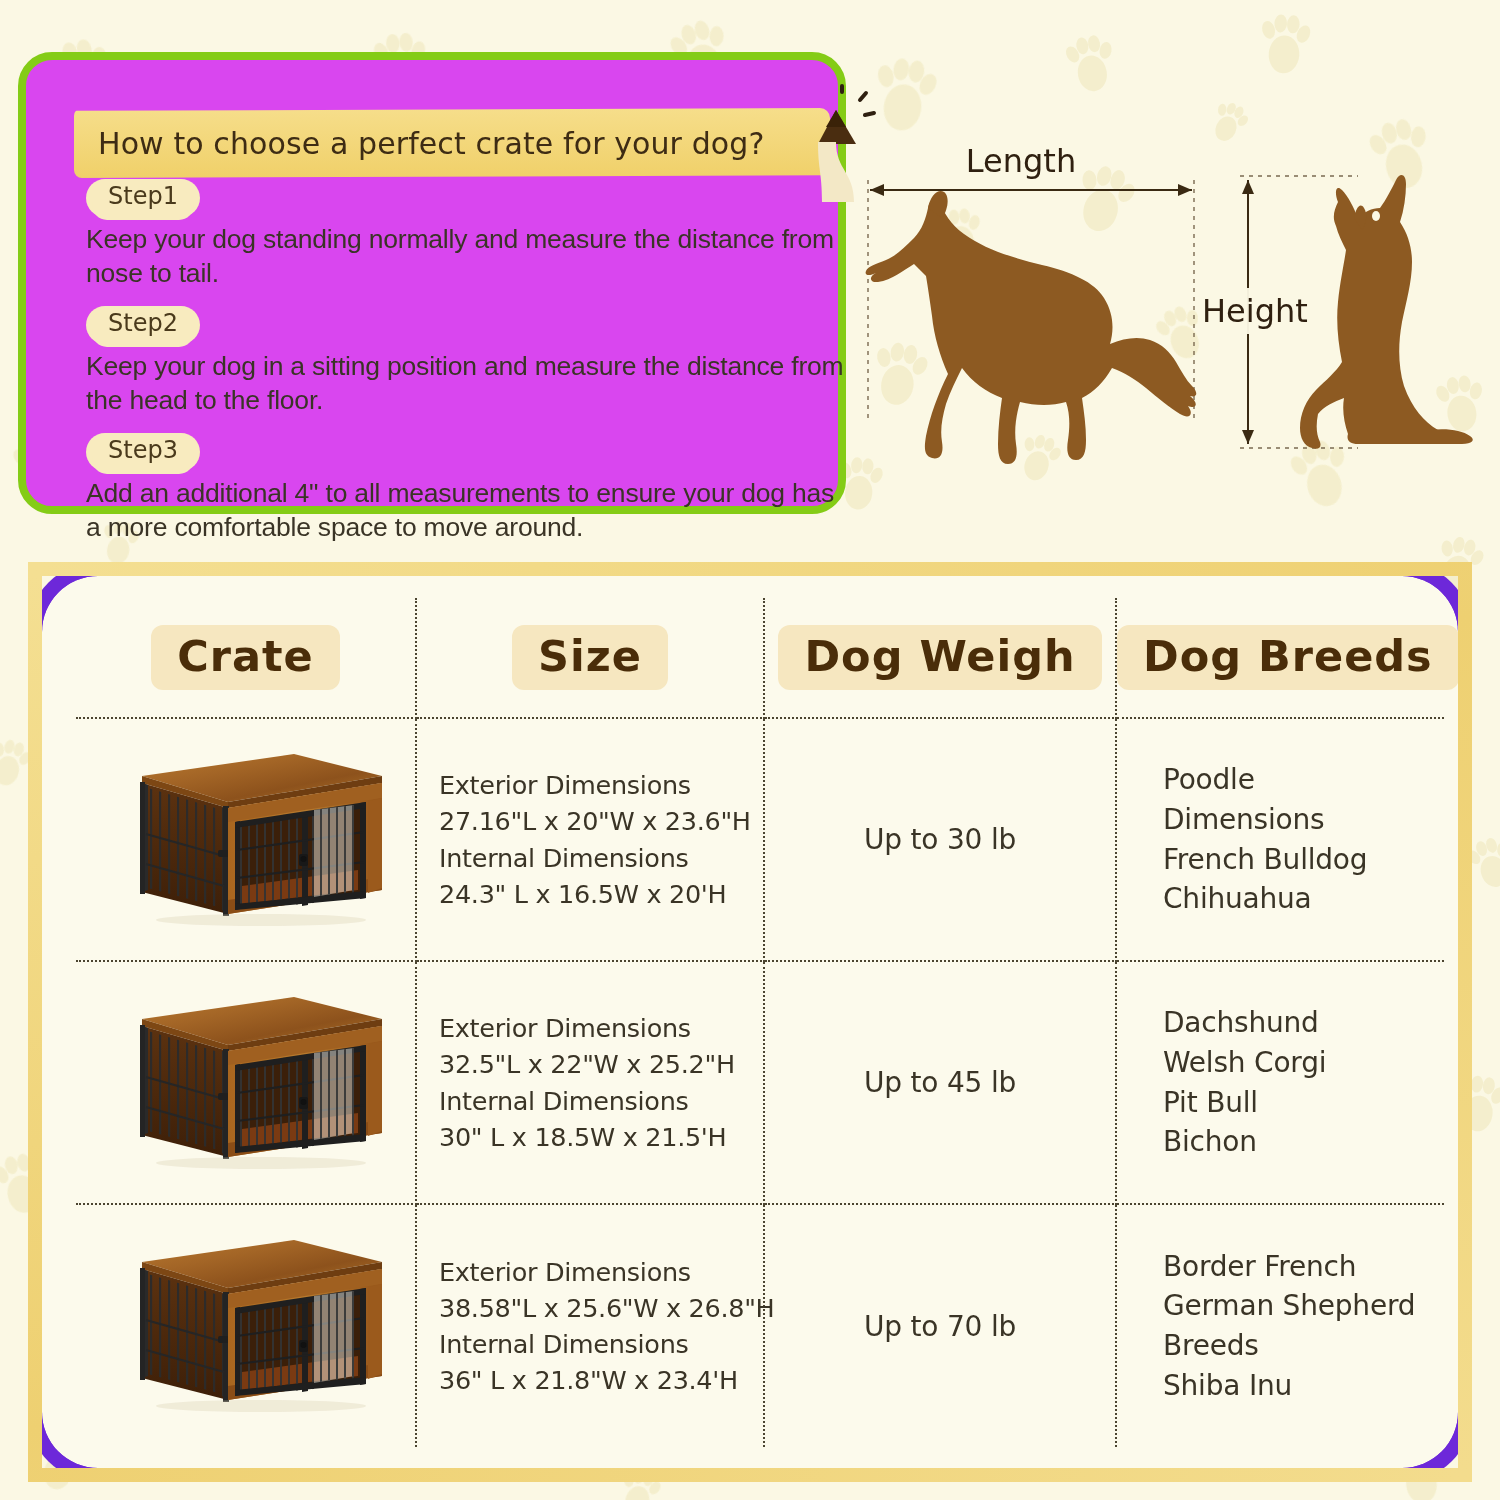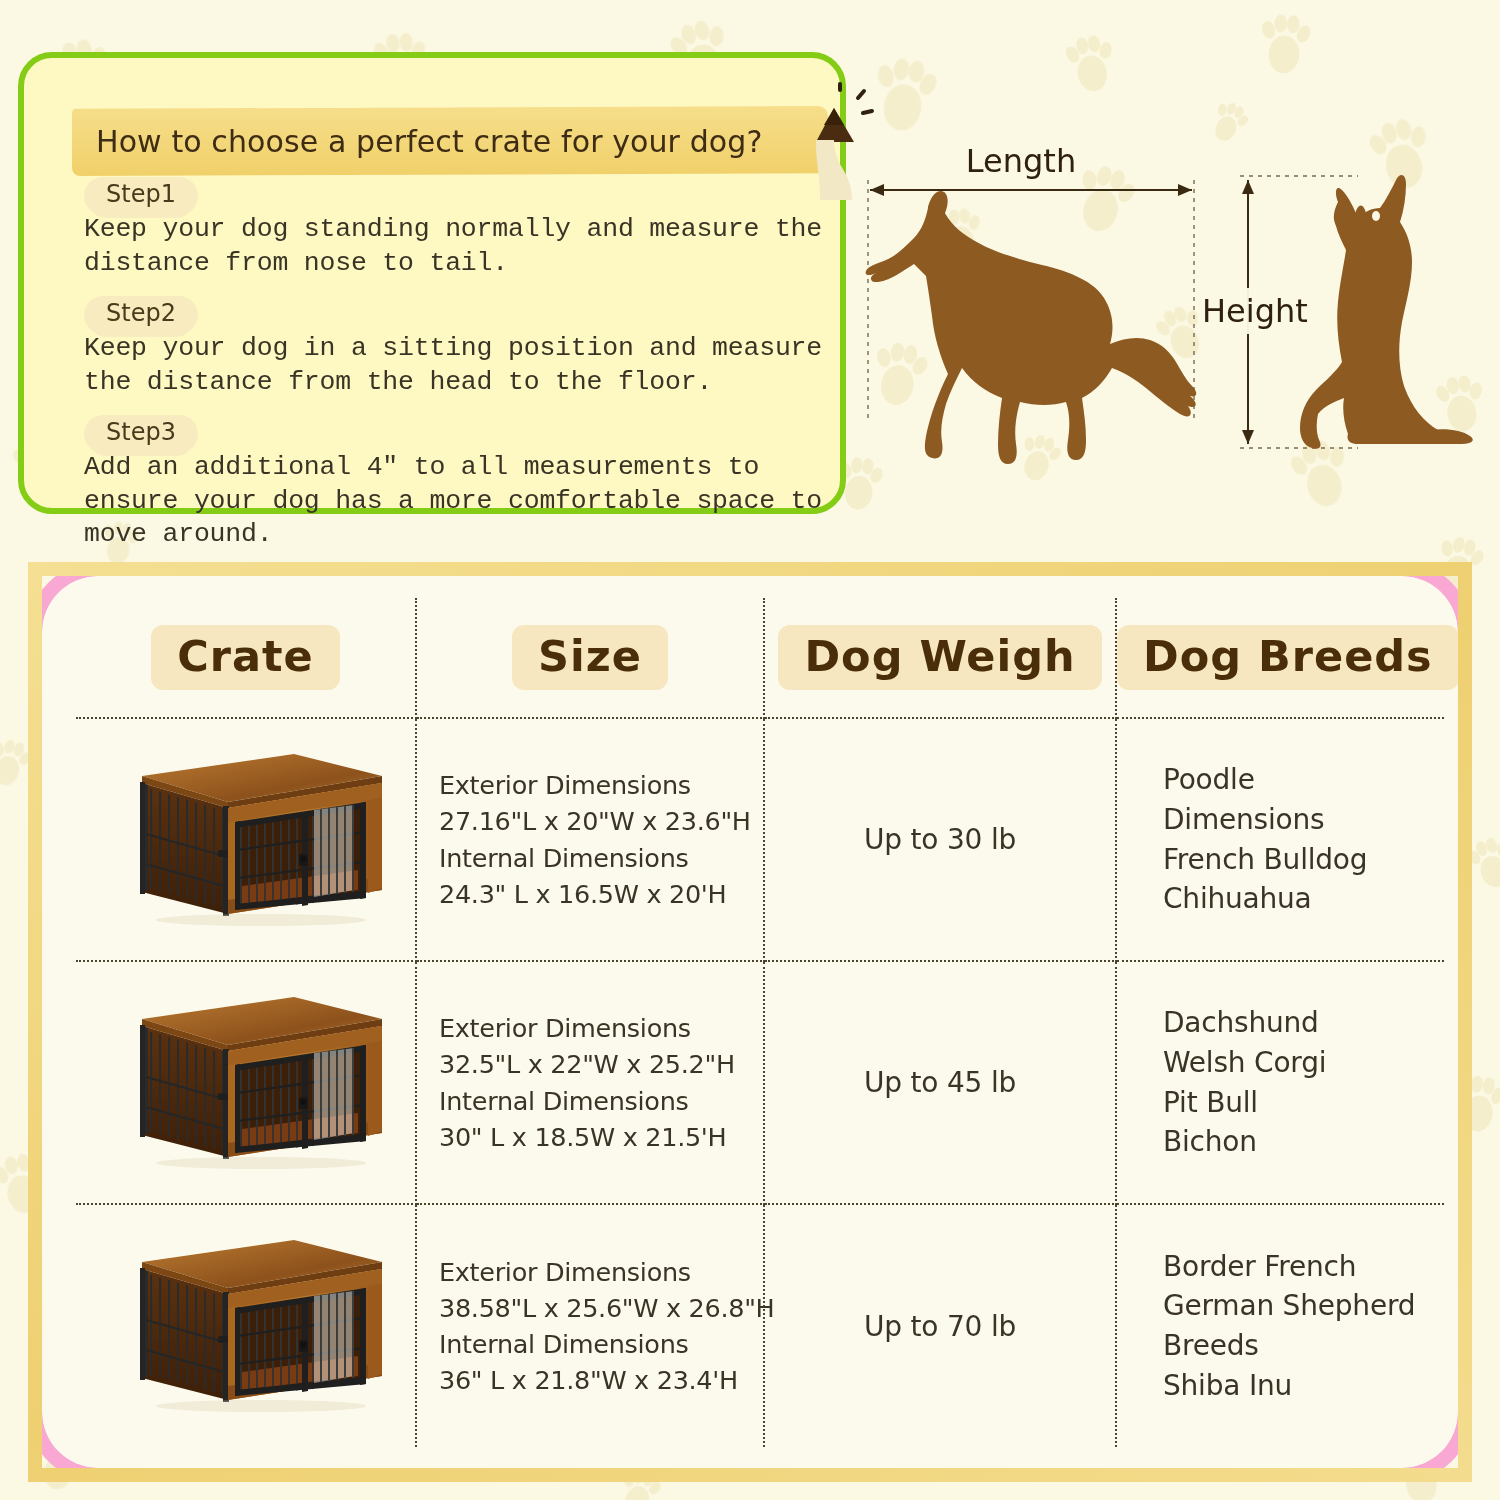--- a/index.html
+++ b/index.html
@@ -30,22 +30,22 @@
     z-index: 2;
   }
 
   
   .steps-card {
     position: absolute;
     left: 18px;
     top: 52px;
     width: 828px;
     height: 462px;
-    background: #fef9c3;
-    border: 6px solid #84cc16;
+    background: #d946ef;
+    border: 8px solid #84cc16;
     border-radius: 34px;
   }
 
   .title-ribbon {
     position: absolute;
     left: 48px;
     top: 48px;
     width: 756px;
     height: 70px;
     background: linear-gradient(180deg,#f6de8b 0%, #f0d069 100%);
@@ -107,22 +107,22 @@
     height: 30px;
     background: #f8ebbf;
     border-radius: 18px;
     z-index: -1;
   }
 
   .step-text {
     font-size: 26.5px;
     line-height: 1.28;
     color: #3a3426;
-    margin: 0 0 14px 2px;
-    font-family: Liberation Mono, monospace;
+    margin: 8px 0 14px 2px;
+    font-family: Liberation Sans, sans-serif;
     letter-spacing: -0.2px;
   }
   .step-text.last { margin-bottom: 0; }
 
   
   .dog-diagram {
     position: absolute;
     left: 846px;
     top: 130px;
     width: 650px;
@@ -132,21 +132,21 @@
   
   .table-panel {
     position: absolute;
     left: 28px;
     top: 562px;
     width: 1444px;
     height: 920px;
     border: 14px solid;
     border-image: linear-gradient(150deg,#f4df92 0%, #eed071 50%, #f3dc8d 100%) 1;
     border-radius: 70px;
-    background: #f9a8d4;
+    background: #6d28d9;
     z-index: 2;
     overflow: hidden;
   }
   .table-panel-inner {
     position: absolute;
     inset: 0;
     border-radius: 56px;
     background: #fcfaec;
   }
 

